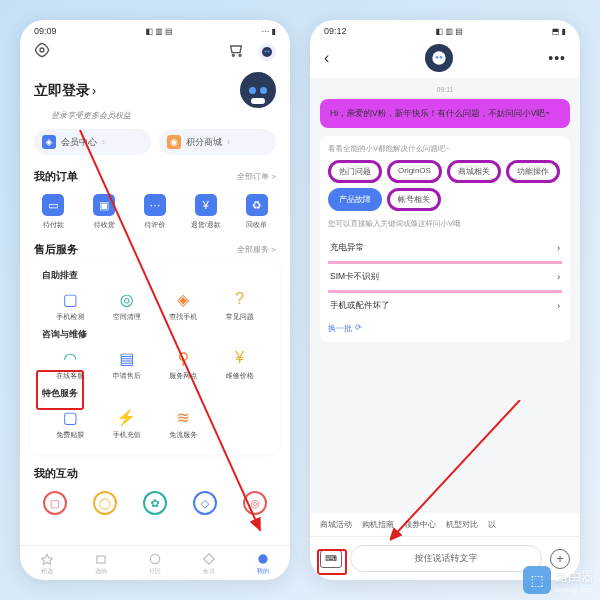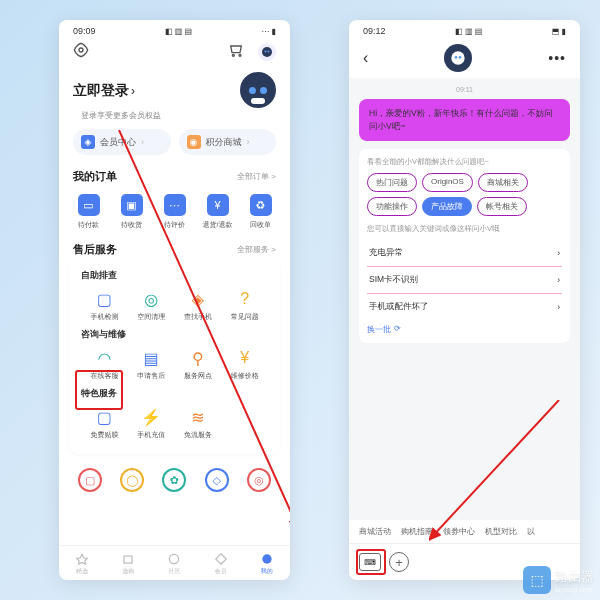--- a/index.html
+++ b/index.html
@@ -1,32 +1,32 @@
 <!DOCTYPE html>
 <html><head>
 <meta charset="utf-8">
 <style>
 * { margin: 0; padding: 0; box-sizing: border-box; }
 body { background: linear-gradient(135deg, #c5e0f5 0%, #e8f2fc 100%); width: 600px; height: 600px; font-family: -apple-system, "Helvetica Neue", Arial, sans-serif; position: relative; }
 .phones { display: flex; gap: 20px; padding: 20px; height: 100%; }
-.phone { background: #fff; border-radius: 8px; flex: 1; overflow: hidden; position: relative; box-shadow: 0 4px 20px rgba(0,0,0,0.1); display: flex; flex-direction: column; margin-left: 39px; }
+.phone { background: #fff; border-radius: 24px; flex: 1; overflow: hidden; position: relative; box-shadow: 0 4px 20px rgba(0,0,0,0.1); display: flex; flex-direction: column; }
 .statusbar { display: flex; justify-content: space-between; align-items: center; padding: 6px 14px 2px; font-size: 9px; color: #333; }
 .sb-icons { display: flex; gap: 2px; font-size: 8px; }
 
 
 .header1 { display: flex; justify-content: space-between; align-items: center; padding: 4px 14px; }
 .gear { width: 16px; height: 16px; }
 .header-right { display: flex; gap: 14px; align-items: center; }
 .cart { width: 16px; height: 16px; }
 .avatar-sm { width: 18px; height: 18px; border-radius: 50%; background: #eef; display: flex; align-items: center; justify-content: center; }
 
 .login-row { display: flex; justify-content: space-between; align-items: center; padding: 6px 14px 2px; }
 .login-title { font-size: 14px; font-weight: 700; color: #222; }
 .login-arrow { font-size: 12px; color: #222; margin-left: 2px; }
-.login-sub { font-size: 8px; color: #888; padding: 0 22px 8px; }
+.login-sub { font-size: 8px; color: #888; padding: 0 31px 8px; font-style: italic; }
 .avatar-big { width: 36px; height: 36px; border-radius: 50%; background: #2a3a5a; display: flex; align-items: center; justify-content: center; position: relative; }
 .avatar-big:after { content:''; position:absolute; bottom: 4px; width: 14px; height: 6px; background: #fff; border-radius: 3px; }
 .eye { width: 7px; height: 7px; background: #5a9cf0; border-radius: 50%; margin: 0 2px; }
 
 .pill-row { display: flex; gap: 8px; padding: 0 14px 10px; }
 .pill { flex: 1; background: #f2f5fb; border-radius: 14px; padding: 6px 8px; display: flex; align-items: center; gap: 5px; font-size: 9px; color: #555; }
 .pill-icon { width: 14px; height: 14px; border-radius: 3px; display: flex; align-items: center; justify-content: center; color: #fff; font-size: 9px; }
 .pi-blue { background: #4a7cf0; }
 .pi-orange { background: #f5a050; }
 
@@ -60,24 +60,24 @@
 .back { font-size: 16px; color: #333; }
 .more { font-size: 14px; color: #333; letter-spacing: 1px; }
 .chat-avatar { width: 28px; height: 28px; border-radius: 50%; background: #2a3a5a; display: flex; align-items: center; justify-content: center; }
 
 .chat-body { flex: 1; background: #f5f6f8; padding: 8px 10px; overflow: hidden; font-size: 8px; }
 .chat-time { text-align: center; color: #aaa; font-size: 7px; margin-bottom: 6px; }
 .bubble { background: #d946ef; border-radius: 8px; padding: 8px 10px; font-size: 8.5px; color: #333; line-height: 1.5; margin-bottom: 8px; }
 .bubble2 { background: #fff; border-radius: 8px; padding: 8px 8px; margin-bottom: 8px; }
 .b-hint { font-size: 7.5px; color: #999; margin-bottom: 6px; }
 .chip-row { display: flex; flex-wrap: wrap; gap: 5px; }
-.chip { border: 1px solid #a21caf; border-radius: 12px; padding: 3px 8px; font-size: 8px; color: #555; }
+.chip { border: 3px solid #a21caf; border-radius: 12px; padding: 3px 8px; font-size: 8px; color: #555; }
 .chip.active { background: #4a7cf0; color: #fff; border-color: #4a7cf0; }
 .link-list { margin-top: 6px; }
-.link-item { display: flex; justify-content: space-between; align-items: center; padding: 7px 2px; font-size: 8.5px; color: #333; border-top: 1px solid #f9a8d4; }
+.link-item { display: flex; justify-content: space-between; align-items: center; padding: 7px 2px; font-size: 8.5px; color: #333; border-top: 3px solid #f9a8d4; }
 .link-item:first-child { border-top: none; }
 .refresh { color: #4a7cf0; font-size: 8px; margin-top: 4px; display: flex; gap: 3px; }
 
 .tag-row { display: flex; gap: 10px; padding: 6px 10px; font-size: 8px; color: #666; overflow: hidden; white-space: nowrap; background: #fff; }
 .input-row { display: flex; align-items: center; gap: 8px; padding: 8px 10px; background: #fff; border-top: 1px solid #eee; }
 .kbd-icon { width: 22px; height: 18px; border: 1.5px solid #666; border-radius: 3px; display: flex; align-items: center; justify-content: center; font-size: 8px; }
 .voice-input { flex: 1; border: 1px solid #ddd; border-radius: 16px; padding: 6px; text-align: center; font-size: 9px; color: #666; }
 .plus { width: 20px; height: 20px; border: 1.5px solid #666; border-radius: 50%; display: flex; align-items: center; justify-content: center; font-size: 13px; color: #666; }
 
 .arrow { position: absolute; pointer-events: none; }
@@ -225,20 +225,23 @@
             <div class="gicon-lg" style="color:#f0b030">⚡</div>
             <div class="glabel">手机充值</div>
           </div>
         <div class="gitem">
             <div class="gicon-lg" style="color:#f0863a">≋</div>
             <div class="glabel">免流服务</div>
           </div>
       </div>
     </div>
 
+    <div class="section-head">
+      <div class="section-title">我的互动</div>
+    </div>
     <div class="interact-row">
       <div class="iitem" style="border-color:#e85a5a;color:#e85a5a">▢</div>
       <div class="iitem" style="border-color:#f0b030;color:#f0b030">◯</div>
       <div class="iitem" style="border-color:#2ab0a0;color:#2ab0a0">✿</div>
       <div class="iitem" style="border-color:#4a7cf0;color:#4a7cf0">◇</div>
       <div class="iitem" style="border-color:#e85a5a;color:#e85a5a">◎</div>
     </div>
 
     <div class="tabbar">
       <div class="tab">
@@ -340,20 +343,21 @@
 
     <div class="tag-row">
       <span style="position:relative">商城活动</span>
       <span>购机指南</span>
       <span>领券中心</span>
       <span>机型对比</span>
       <span>以</span>
     </div>
     <div class="input-row">
       <div class="kbd-icon">⌨</div>
+      <div class="voice-input">按住说话转文字</div>
       <div class="plus">+</div>
     </div>
 
     <div class="highlight-box1" style="left:7px;bottom:5px;width:30px;height:26px"></div>
     <svg class="arrow" style="left:80px;top:380px;width:140px;height:150px">
       <defs>
           <marker id="ah2" markerWidth="8" markerHeight="8" refX="6" refY="3" orient="auto">
             <path d="M0,0 L7,3 L0,6 Z" fill="#e02020"></path>
           </marker>
         </defs>

